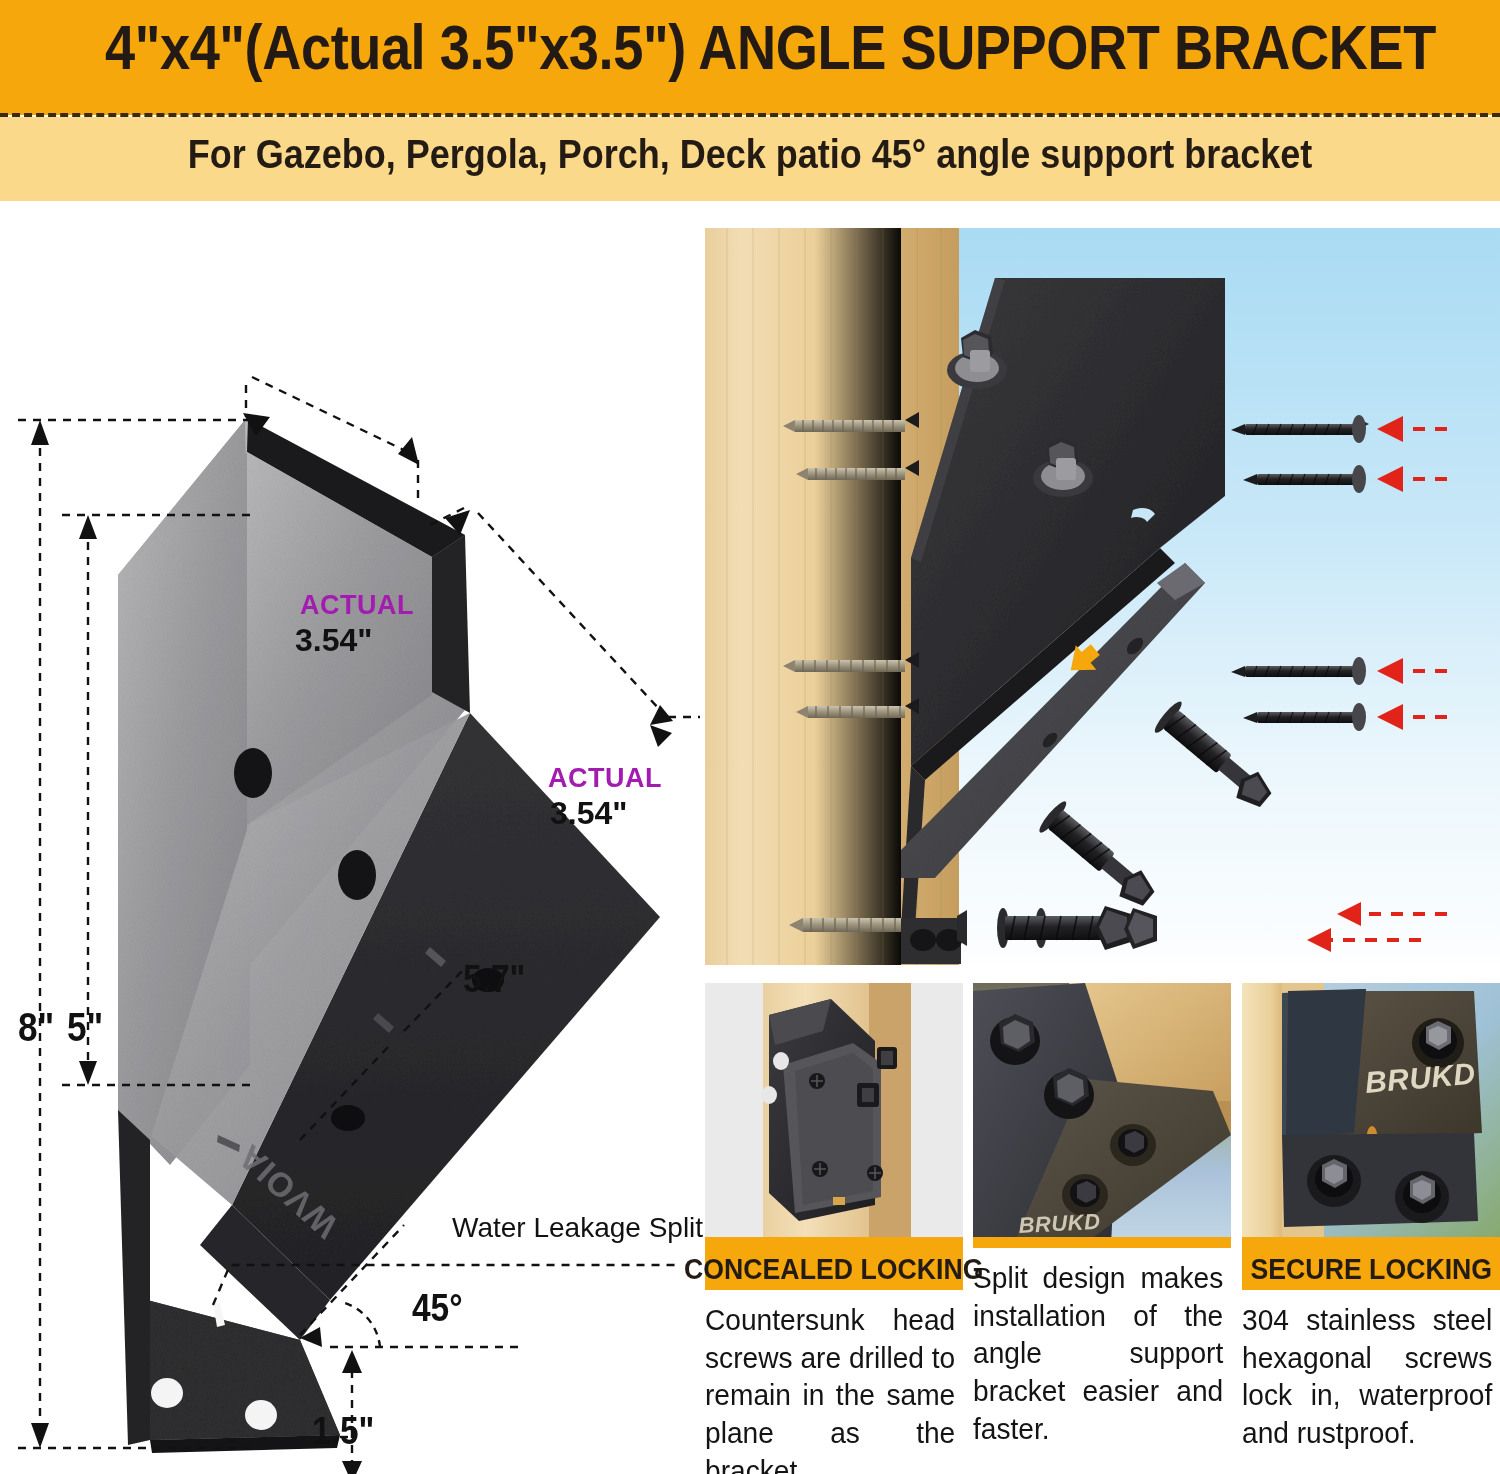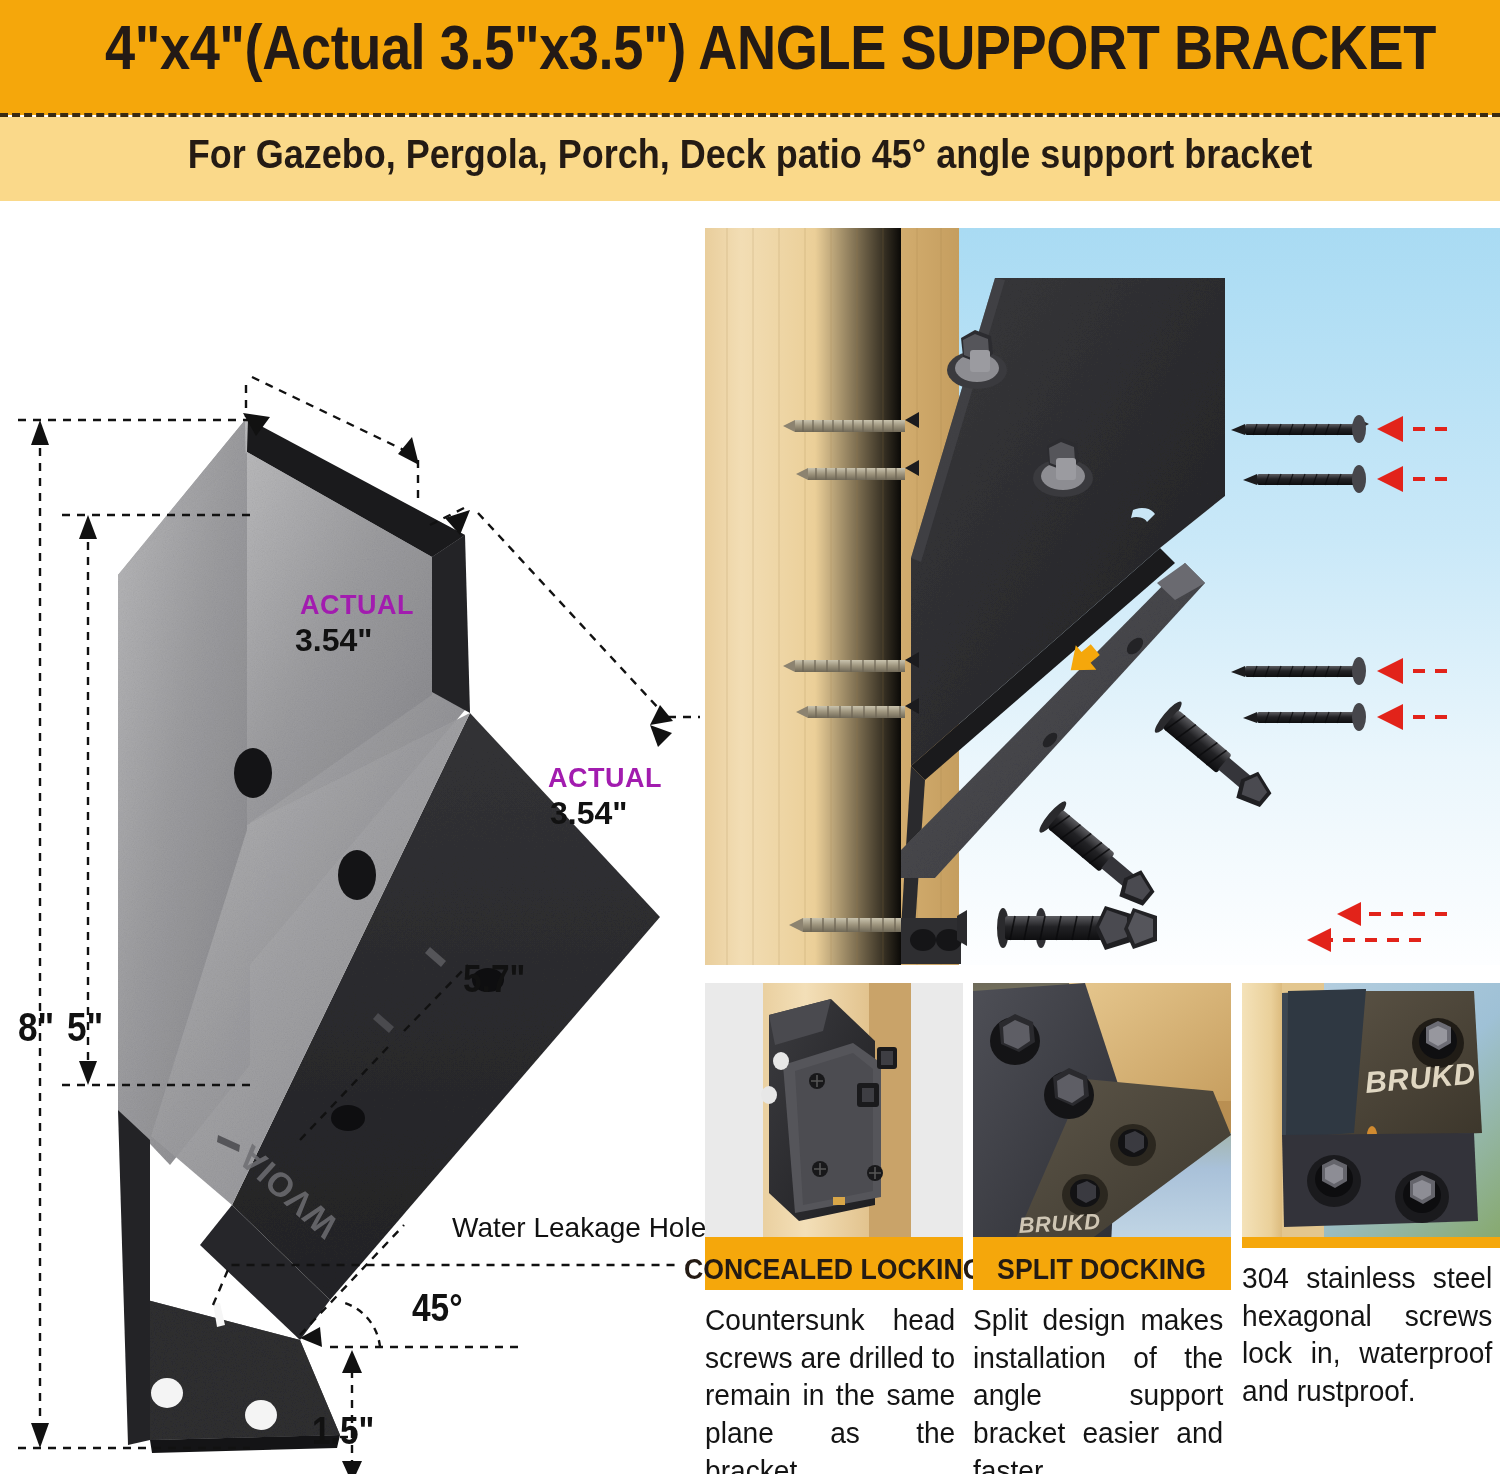--- a/index.html
+++ b/index.html
@@ -290,21 +290,21 @@
     <div class="lbl-actualval" style="left:295px; top:417px;">3.54"</div>
 
     <div class="lbl-actual" style="left:548px; top:558px;">ACTUAL</div>
     <div class="lbl-actualval" style="left:550px; top:590px;">3.54"</div>
 
     <div class="dim-label" style="left:18px; top:800px; font-size:40px;">8"</div>
     <div class="dim-label" style="left:67px; top:800px; font-size:40px;">5"</div>
 
     <div class="dim-label" style="left:463px; top:753px; font-size:38px;">5.7"</div>
 
-    <div class="lbl-leak" style="left:452px; top:1007px;">Water Leakage Hole</div>
+    <div class="lbl-leak" style="left:452px; top:1007px;">Water Leakage Split</div>
 
     <div class="dim-label" style="left:412px; top:1082px; font-size:38px;">45°</div>
 
     <div class="dim-label" style="left:312px; top:1205px; font-size:38px;">1.5"</div>
   </div>
 
   <div class="install-panel">
     <svg class="inst-svg" viewBox="0 0 795 737">
       <defs>
         <linearGradient id="wood" x1="0" y1="0" x2="1" y2="0">
@@ -717,23 +717,20 @@
           </g>
           <g>
             <ellipse cx="112" cy="212" rx="23" ry="21" fill="#2B271F"></ellipse>
             <ellipse cx="112" cy="210" rx="15" ry="14" fill="#121214"></ellipse>
             <path d="M104,202 l10,-4 l9,5 l0,12 l-10,5 l-9,-5 z" fill="#3A3A40"></path>
           </g>
           <text x="46" y="250" fill="#CFC6B4" font-family="Liberation Sans, sans-serif" font-weight="700" font-style="italic" font-size="22" letter-spacing="0.5" transform="rotate(-3 46 250)">BRUKD</text>
           <rect x="0" y="254" width="258" height="11" fill="#F5A70B"></rect>
         </svg>
       </div>
-      <div class="feat-cap">
-        <span>SPLIT DOCKING</span>
-      </div>
       <div class="feat-desc">Split design makes installation of the angle support bracket easier and faster.</div>
     </div>
 
     <div class="feat f3">
       <div class="feat-img">
         <svg class="feat-imgsvg" viewBox="0 0 258 265">
           <defs>
             <linearGradient id="bg3" x1="0" y1="0" x2="1" y2="1">
               <stop offset="0%" stop-color="#BBD2E2"></stop>
               <stop offset="55%" stop-color="#9FC1D6"></stop>
@@ -778,17 +775,20 @@
           </g>
           <g>
             <ellipse cx="180" cy="214" rx="27" ry="26" fill="#1A1A1D"></ellipse>
             <ellipse cx="180" cy="212" rx="19" ry="18" fill="#0D0D0F"></ellipse>
             <path d="M168,198 l12,-6 l13,6 l0,16 l-12,7 l-13,-7 z" fill="#64646B"></path>
             <path d="M171,201 l9,-4 l9,4 l0,11 l-9,5 l-9,-5 z" fill="#8D8D95"></path>
           </g>
           <rect x="0" y="254" width="258" height="11" fill="#F5A70B"></rect>
         </svg>
       </div>
+      <div class="feat-cap">
+        <span>SECURE LOCKING</span>
+      </div>
       <div class="feat-desc">304 stainless steel hexagonal screws lock in, waterproof and rustproof.</div>
     </div>
   </div>
 
 </div>
 
 </body></html>

